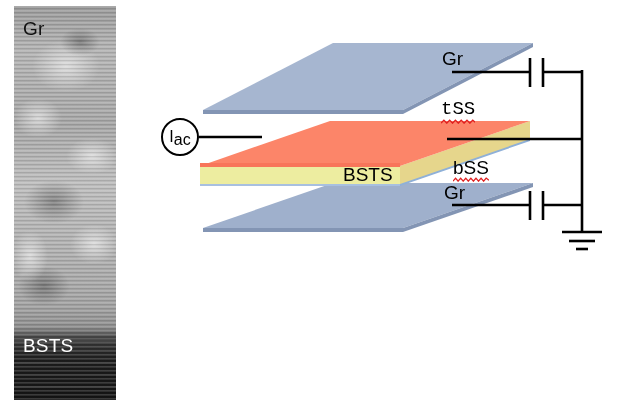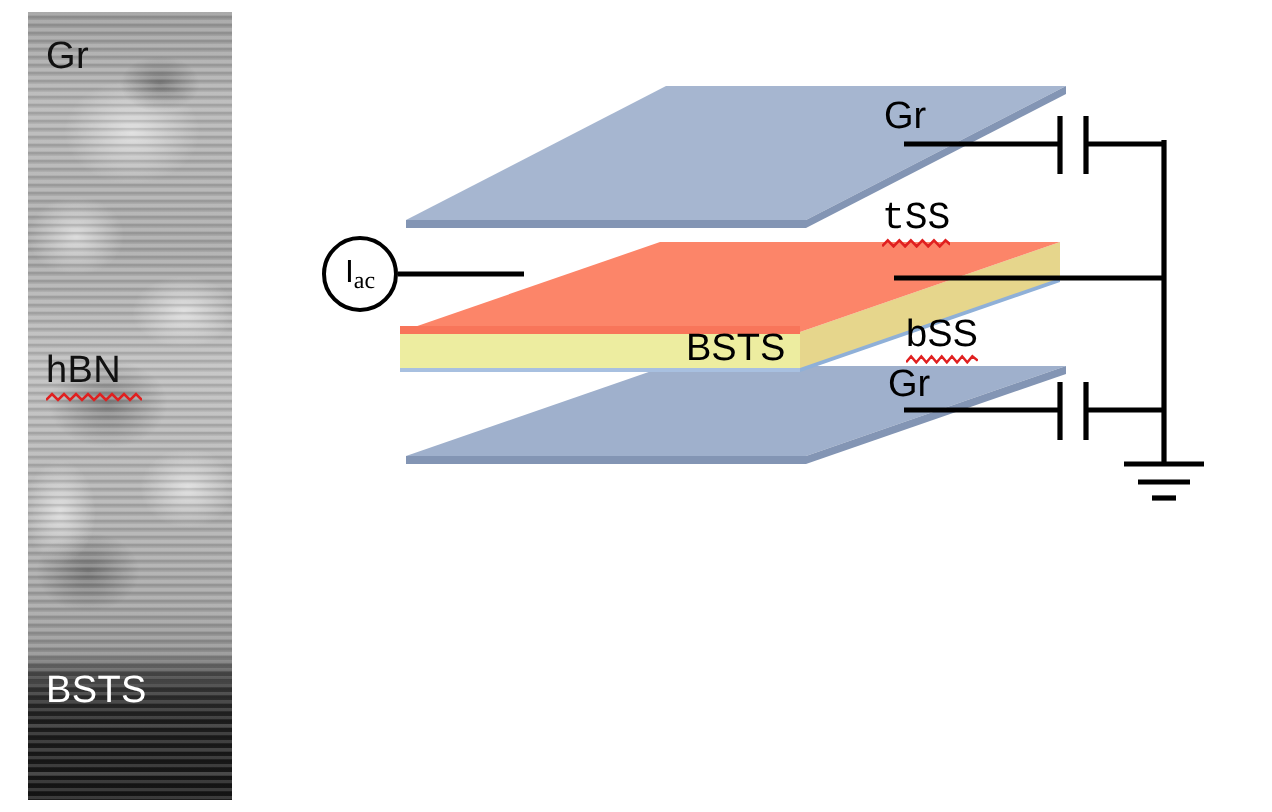--- a/index.html
+++ b/index.html
@@ -20,21 +20,21 @@
   #diagram{position:absolute;left:0;top:0;width:636px;height:406px;}
 
   .dlabel{position:absolute;font-size:19px;color:#000;line-height:1;white-space:nowrap;}
   .dlabel .squig{margin-top:0px;}
   #label-bsts{font-size:19px;}
 
   #iac-circle{position:absolute;left:161px;top:118px;width:38px;height:38px;
               border:2px solid #000;border-radius:50%;box-sizing:border-box;
               display:flex;align-items:center;justify-content:center;}
   #iac-text{font-size:16px;color:#000;line-height:1;position:relative;top:0px;}
-  #iac-text sub{font-size:12px;vertical-align:baseline;position:relative;top:3px;left:0px;font-family:Liberation Serif, serif;}
+  #iac-text sub{font-size:16px;vertical-align:baseline;position:relative;top:3px;left:0px;}
 </style>
 </head>
 <body>
 
 <div id="root">
 
   <div id="tem-panel">
     <svg class="tem-img" width="102" height="394" viewBox="0 0 102 394" preserveAspectRatio="none">
       <defs>
         <linearGradient id="vgrad" x1="0" y1="0" x2="0" y2="1">
@@ -84,26 +84,20 @@
         <rect y="368" width="102" height="2" fill="#4a4a4a"></rect>
         <rect y="380" width="102" height="2" fill="#555"></rect>
       </g>
       <rect width="102" height="394" fill="none"></rect>
     </svg>
 
     <div class="tem-label dark" style="left:9px;top:13px;">
       <span>Gr</span>
     </div>
 
-    <div class="tem-label dark" style="left:9px;top:170px;">
-      <span>hBN</span>
-      <svg class="squig" width="48" height="5" viewBox="0 0 48 5" preserveAspectRatio="none">
-        <path d="M0 4 L3 1 L6 4 L9 1 L12 4 L15 1 L18 4 L21 1 L24 4 L27 1 L30 4 L33 1 L36 4 L39 1 L42 4 L45 1 L48 4" stroke="#e02020" stroke-width="1.3" fill="none"></path>
-      </svg>
-    </div>
 
     <div class="tem-label light" style="left:9px;top:330px;">
       <span>BSTS</span>
     </div>
   </div>
 
   <svg id="diagram" viewBox="0 0 636 406">
 
     <g>
       <polygon points="203,228 333,183 533,183 403,228" fill="#9fb0cc" stroke="none"></polygon>

